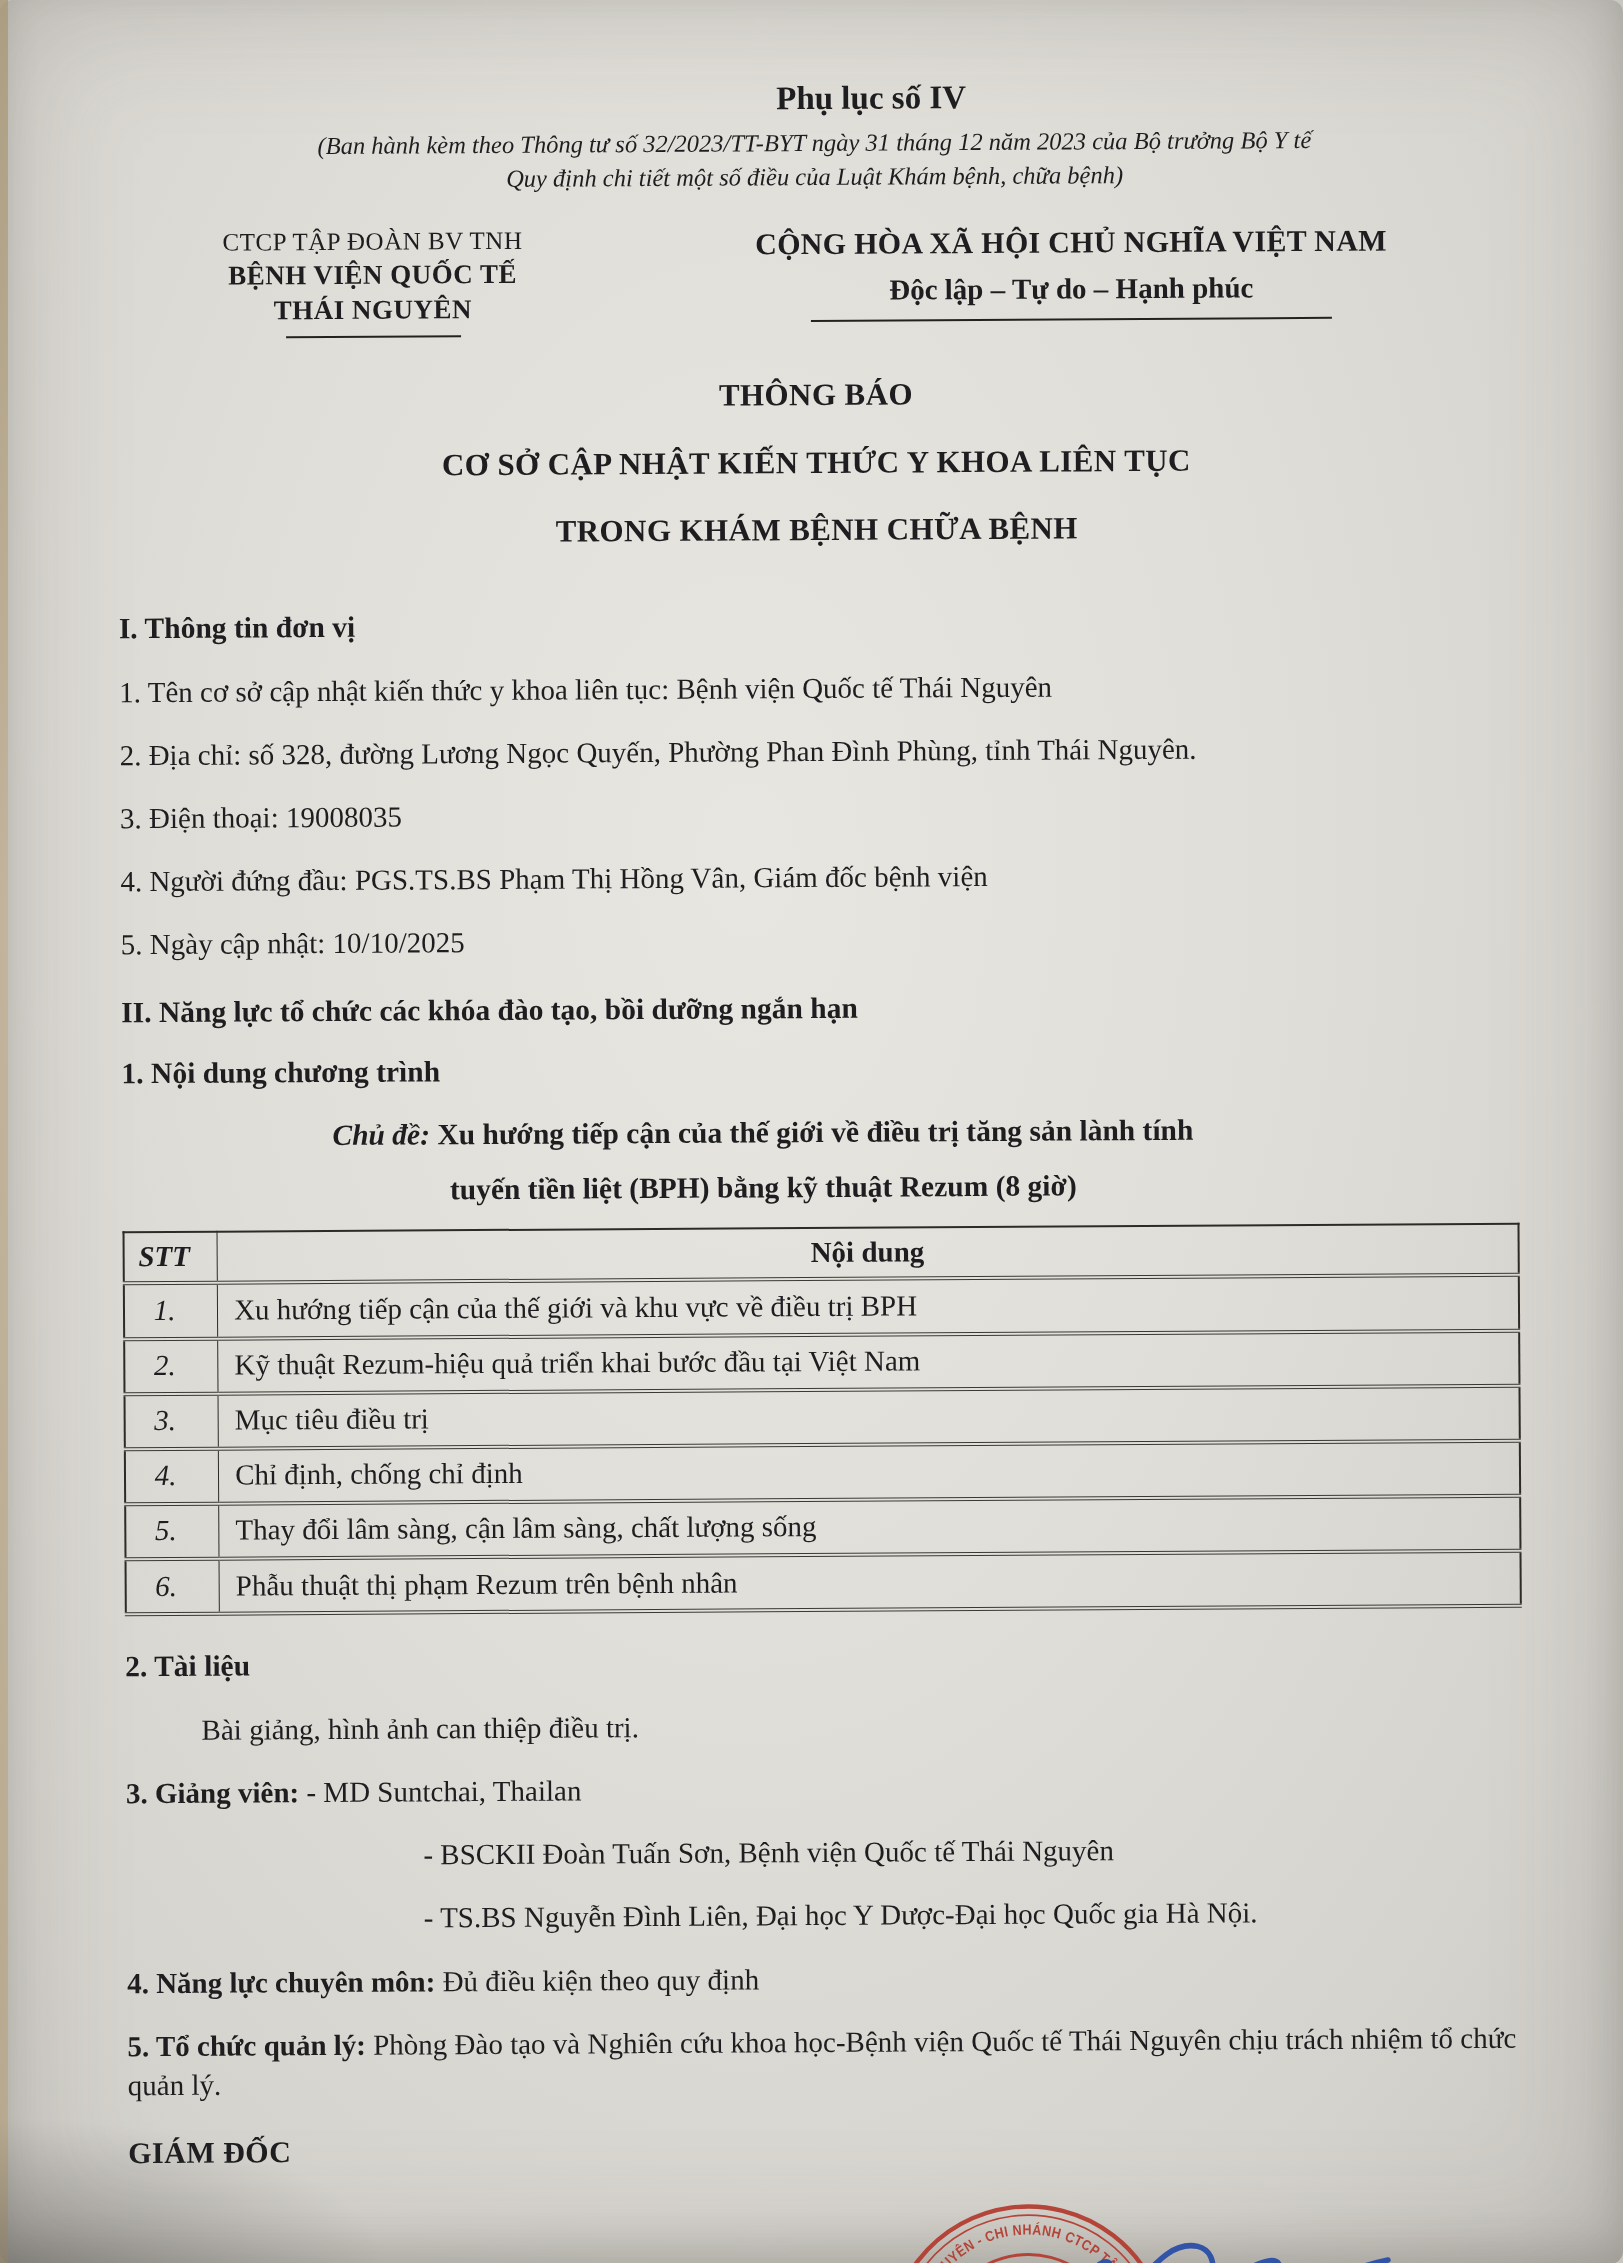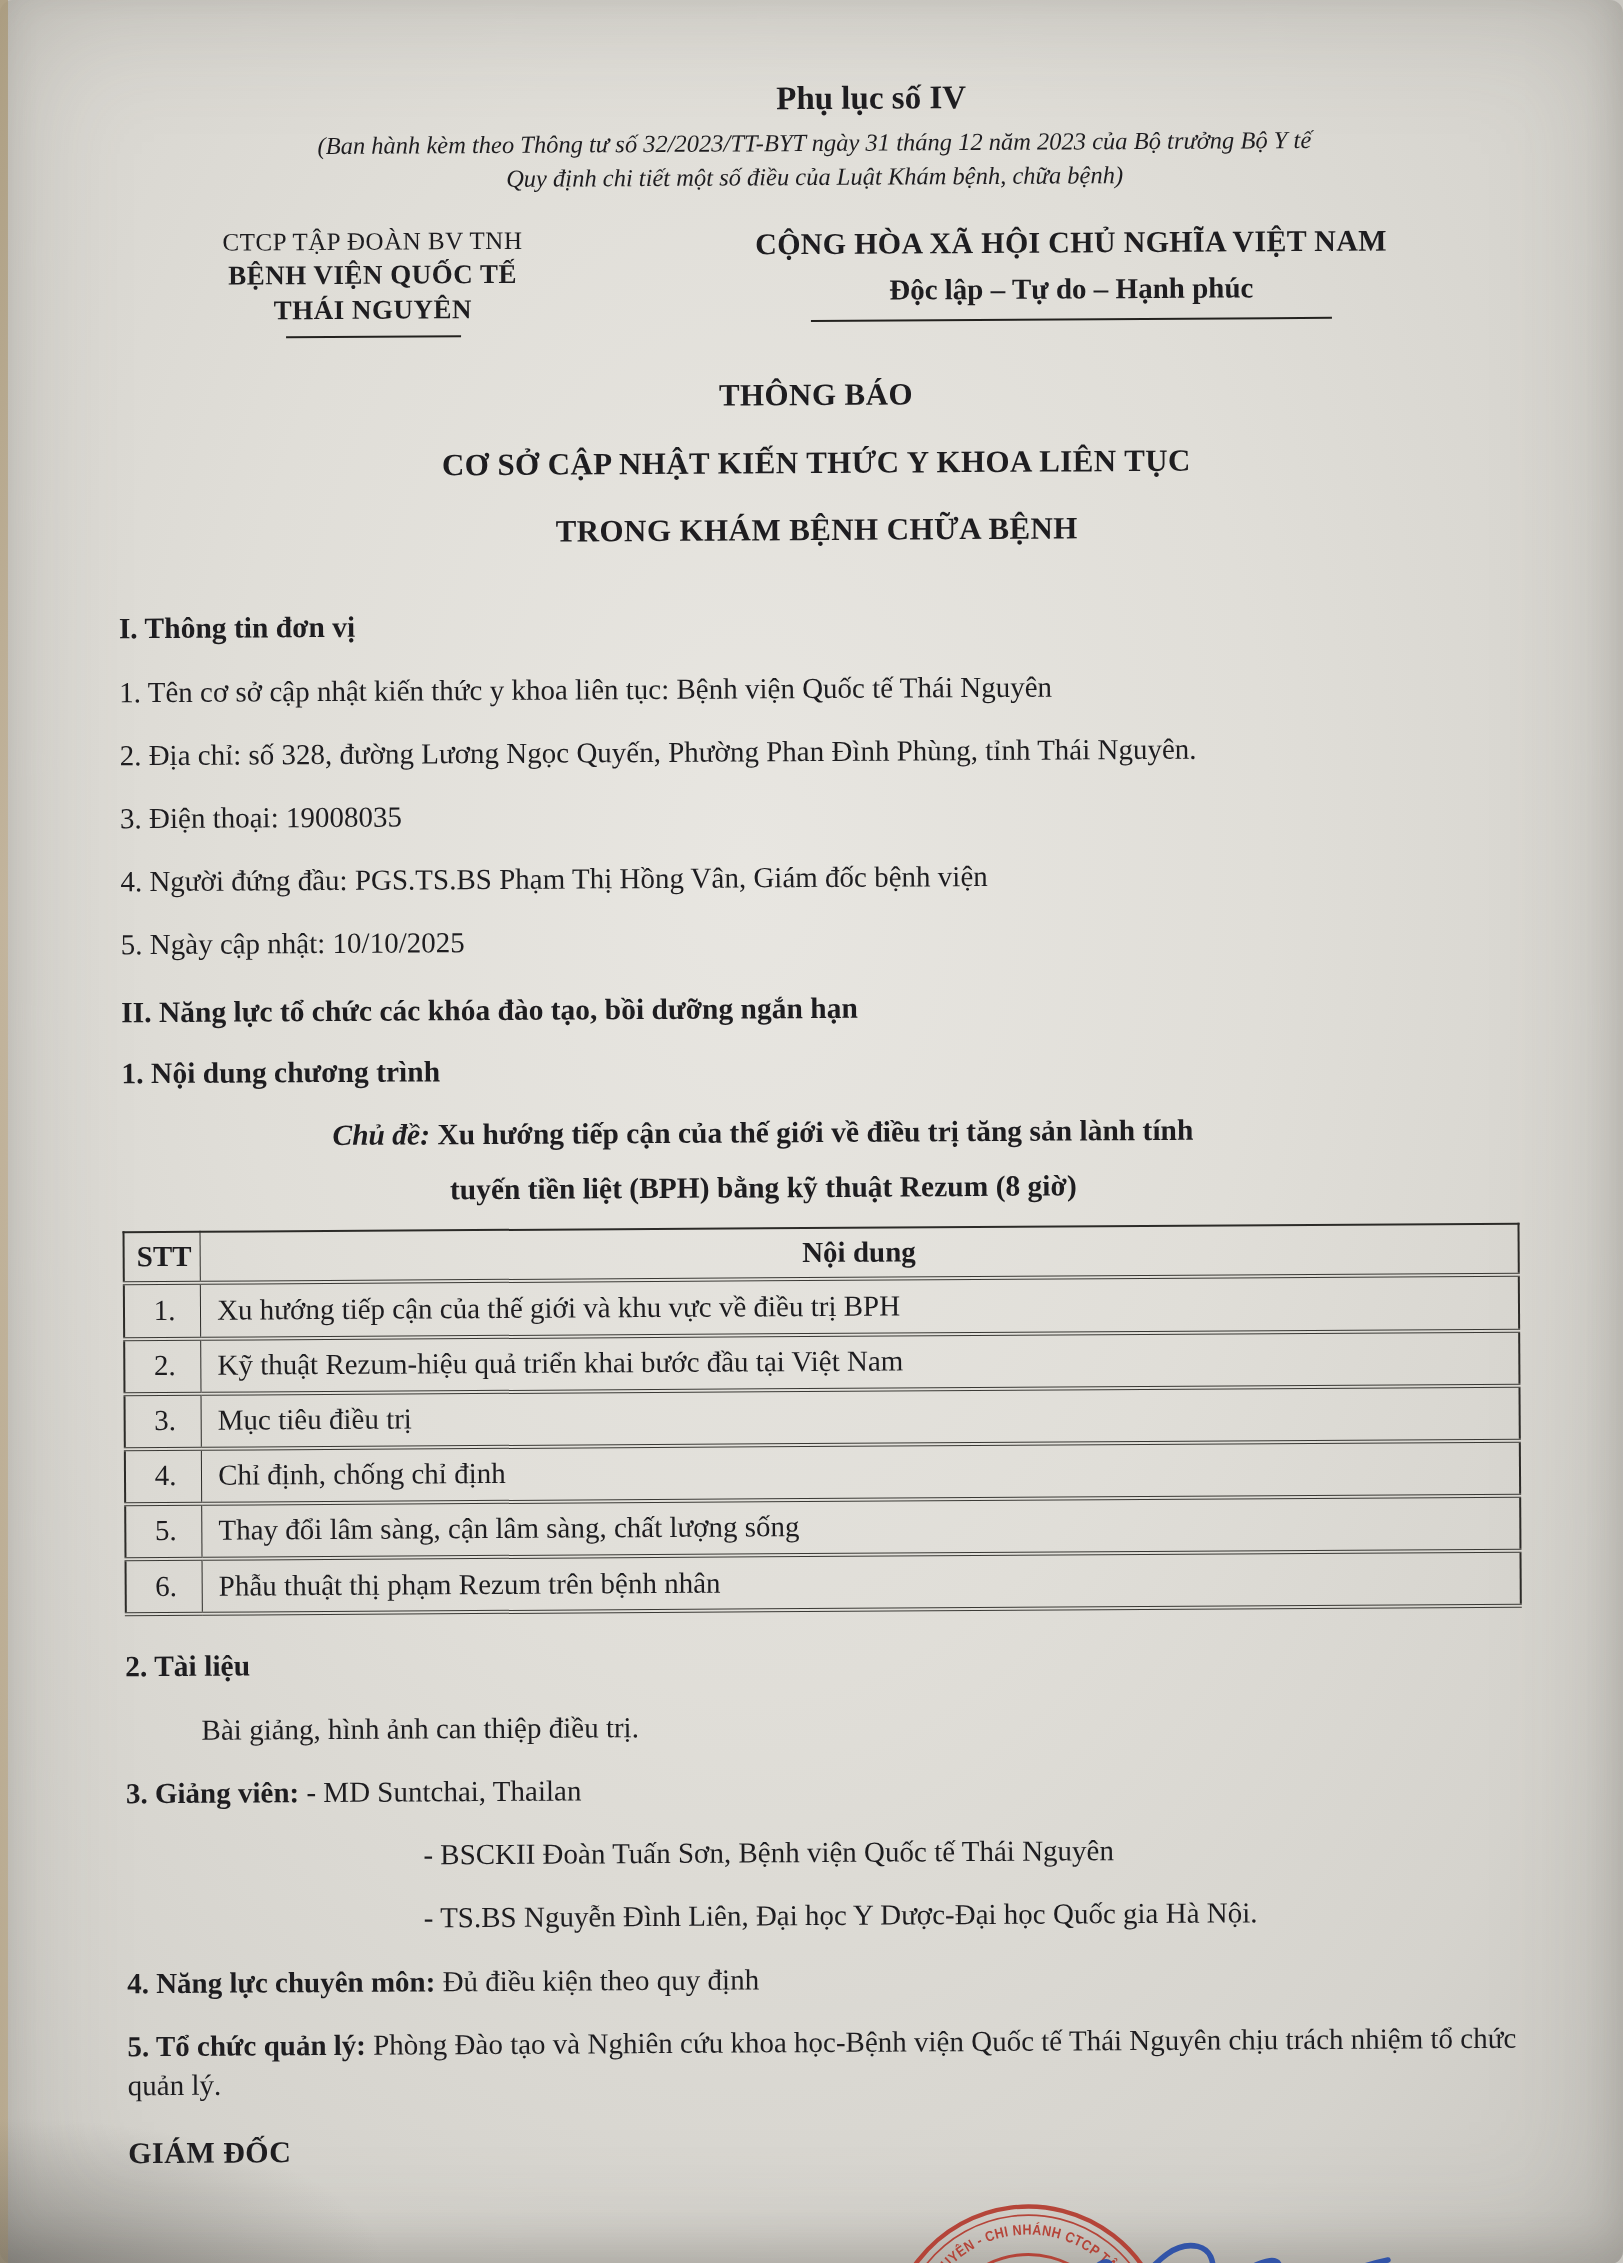--- a/index.html
+++ b/index.html
@@ -48,21 +48,21 @@
   .sub-heading{font-weight:700;font-size:29.5px;margin-top:22px;}
   .topic{margin-top:14.8px;text-align:center;font-weight:700;font-size:29.5px;line-height:1.85;padding-right:115px;}
   .topic .label{font-style:italic;}
   table.program{width:100%;border-collapse:collapse;margin-top:13px;border:2.8px solid #2c2b28;}
   table.program th,table.program td{
     border-left:1.8px solid #2c2b28;border-right:1.8px solid #2c2b28;
     border-bottom:4.6px double #3a3935;
     padding:5.5px 16.6px 6.5px 16.6px;font-size:29px;text-align:left;vertical-align:middle;
   }
   table.program th{font-weight:700;text-align:center;padding-top:3.7px;padding-bottom:5.5px;}
-  table.program .stt{width:68px;text-align:center;padding-left:5.5px;padding-right:1px;}
+  table.program .stt{width:68px;text-align:center;padding-left:5.5px;padding-right:18px;font-style:italic;}
   .indent-1{margin-left:76px;}
   .lecturer-line{margin-top:24px;}
   .lecturer-extra{margin-left:297px;margin-top:24px;}
   .hang{margin-top:24px;padding-left:0;}
   .director{margin-top:28px;}
   .director span{display:inline-block;font-weight:700;font-size:30px;letter-spacing:0.5px;}
   .sign-area{position:relative;height:397px;margin-top:16.6px;}
   .stamp{position:absolute;left:755px;top:16.6px;width:288px;height:288px;transform:rotate(-7deg);opacity:.93;}
   .sig-svg{position:absolute;left:888px;top:35px;width:397px;height:157px;opacity:.95;}
 </style>

